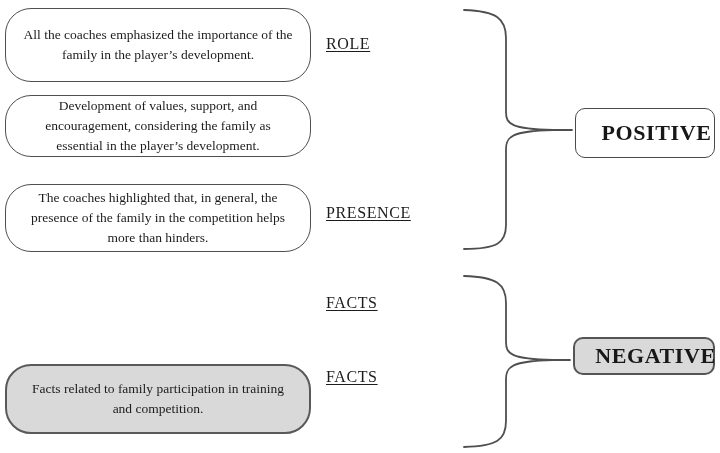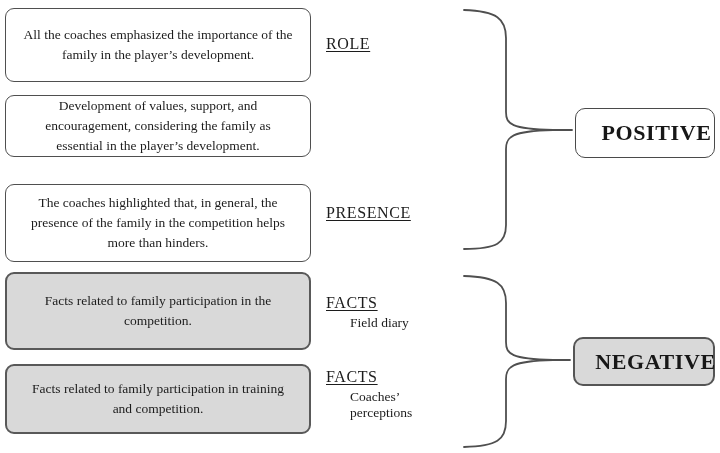--- a/index.html
+++ b/index.html
@@ -21,38 +21,38 @@
     top: 0;
     width: 720px;
     height: 453px;
   }
   .lbox {
     position: absolute;
     left: 5px;
     width: 306px;
     box-sizing: border-box;
     border: 1.6px solid #4f4f4f;
-    border-radius: 9px;
+    border-radius: 26px;
     background: #ffffff;
     display: flex;
     align-items: center;
     justify-content: center;
     text-align: center;
     padding: 6px 15px;
     font-size: 13.5px;
     line-height: 1.48;
     color: #1c1c1c;
   }
   .lbox.gray {
     background: #d9d9d9;
     border: 2px solid #595959;
   }
   .b1 { top: 8px;   height: 74px; }
   .b2 { top: 95px;  height: 62px; }
-  .b3 { top: 184px; height: 78px; }
+  .b3 { top: 184px; height: 68px; }
   .b4 { top: 272px; height: 78px; }
   .b5 { top: 364px; height: 70px; }
   .cat {
     position: absolute;
     left: 326px;
     width: 140px;
     text-align: left;
     color: #1c1c1c;
   }
   .cat .label {
@@ -81,21 +81,21 @@
     font-weight: bold;
     font-size: 22px;
     letter-spacing: 0.6px;
     color: #171717;
     border-radius: 10px;
     background: #ffffff;
     border: 1.8px solid #4a4a4a;
     padding-left: 23px;
   }
   .g-positive { left: 575px; top: 108px; width: 140px; height: 50px; }
-  .g-negative { left: 573px; top: 337px; width: 142px; height: 49px; background: #d9d9d9; border-width: 2px; border-color: #555555; }
+  .g-negative { left: 573px; top: 337px; width: 142px; height: 38px; background: #d9d9d9; border-width: 2px; border-color: #555555; }
 </style>
 </head>
 <body>
 
 <div class="canvas">
 
   <svg class="braces-svg" viewBox="0 0 720 453" xmlns="http://www.w3.org/2000/svg">
     <path d="M464 10 C497 11 506 19 506 38 L506 112 C506 124 511 129 553 130 C511 131 506 137 506 149 L506 225 C506 243 497 249 464 249" fill="none" stroke="#4f4f4f" stroke-width="1.8" stroke-linecap="round"></path>
     <path d="M550 130 L572 130" fill="none" stroke="#4f4f4f" stroke-width="1.8" stroke-linecap="round"></path>
     <path d="M464 276 C497 277 506 284 506 303 L506 342 C506 354 511 359 553 360 C511 361 506 367 506 379 L506 421 C506 440 497 446 464 447" fill="none" stroke="#4f4f4f" stroke-width="1.8" stroke-linecap="round"></path>
@@ -104,42 +104,37 @@
 
   <div class="lbox b1">
     <span>All the coaches emphasized the importance of the family in the player’s development.</span>
   </div>
   <div class="lbox b2">
     <span>Development of values, support, and encouragement, considering the family as essential in the player’s development.</span>
   </div>
   <div class="lbox b3">
     <span>The coaches highlighted that, in general, the presence of the family in the competition helps more than hinders.</span>
   </div>
-  <div class="lbox gray b4">
-    <span>Facts related to family participation in the competition.</span>
-  </div>
   <div class="lbox gray b5">
     <span>Facts related to family participation in training and competition.</span>
   </div>
 
   <div class="cat c1">
     <div class="label">ROLE</div>
     <div class="sub"></div>
   </div>
   <div class="cat c3">
     <div class="label">PRESENCE</div>
     <div class="sub"></div>
   </div>
   <div class="cat c4">
     <div class="label">FACTS</div>
-    <div class="sub">Field diary</div>
   </div>
   <div class="cat c5">
     <div class="label">FACTS</div>
-    <div class="sub">Coaches’ perceptions</div>
   </div>
 
   <div class="gbox g-positive">
     <span>POSITIVE</span>
   </div>
   <div class="gbox g-negative">
     <span>NEGATIVE</span>
   </div>
 
 </div>

